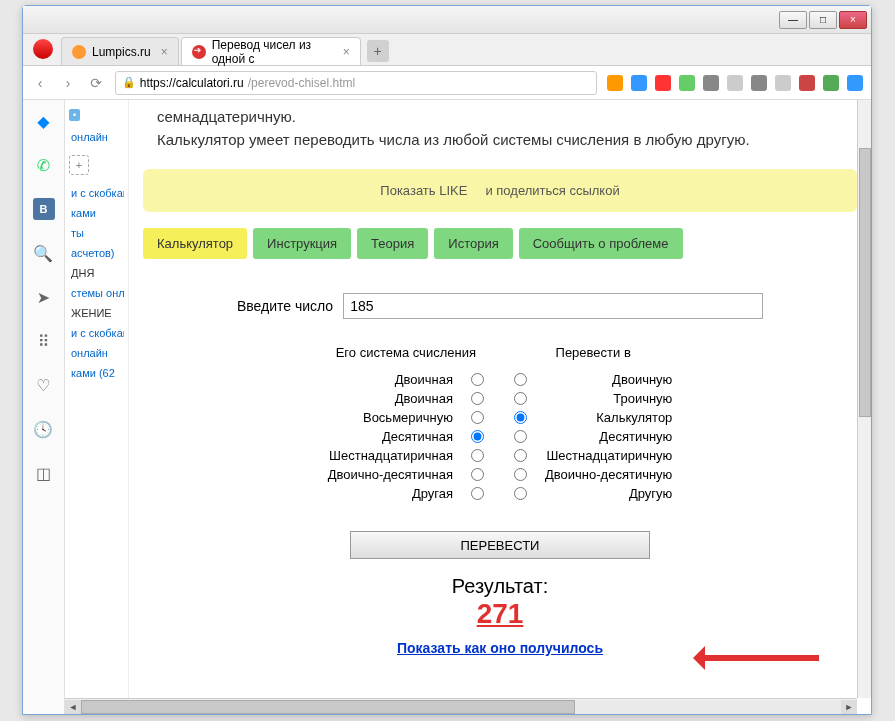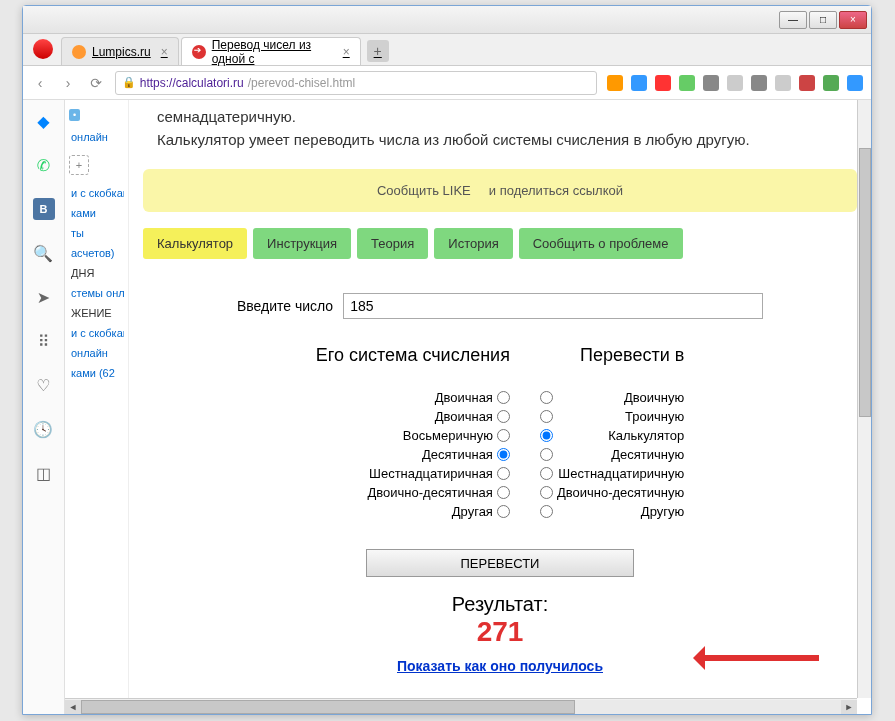--- a/index.html
+++ b/index.html
@@ -4,36 +4,36 @@
 <style>
 * { margin: 0; padding: 0; box-sizing: border-box; font-family: Arial, sans-serif; }
 body { background: #e8e8e8; width: 895px; height: 721px; overflow: hidden; position: relative; }
 
 
 .window { position: absolute; left: 22px; top: 5px; width: 850px; height: 710px; background: #fff; border: 1px solid #7aa5d6; border-radius: 4px 4px 0 0; box-shadow: 0 2px 8px rgba(0,0,0,0.2); }
 .titlebar { height: 28px; background: linear-gradient(#f5f5f5, #e5e5e5); border-bottom: 1px solid #ccc; display: flex; justify-content: flex-end; align-items: center; padding-right: 4px; }
 .win-btn { width: 28px; height: 18px; margin-left: 2px; border: 1px solid #999; background: linear-gradient(#f8f8f8,#e0e0e0); border-radius: 2px; display: flex; align-items: center; justify-content: center; font-size: 10px; cursor: pointer; }
 .win-btn.close { background: linear-gradient(#e68,#c44); color: #fff; border-color: #a33; }
 
-.tabs-row { height: 32px; background: #f0f0f0; display: flex; align-items: flex-end; padding-left: 6px; border-bottom: 1px solid #ccc; text-decoration: underline; }
+.tabs-row { height: 32px; background: #f0f0f0; display: flex; align-items: flex-end; padding-left: 6px; border-bottom: 1px solid #ccc; }
 .opera-logo { width: 20px; height: 20px; border-radius: 50%; background: linear-gradient(#ff4444,#cc0000); margin: 0 8px 6px 4px; }
 .tab { height: 28px; padding: 0 10px; display: flex; align-items: center; gap: 6px; font-size: 12px; border: 1px solid #ccc; border-bottom: none; border-radius: 4px 4px 0 0; background: #e8e8e8; margin-right: 2px; max-width: 180px; cursor: pointer; }
 .tab.active { background: #fff; }
 .tab-icon { width: 14px; height: 14px; border-radius: 50%; flex-shrink: 0; }
 .tab-icon.orange { background: #ff9933; }
 .tab-icon.red { background: #dd3333; position: relative; }
 .tab-icon.red::after { content: "➔"; color: #fff; font-size: 9px; position: absolute; left: 2px; top: 0; }
 .tab-close { font-size: 12px; color: #888; margin-left: 4px; cursor: pointer; }
 .new-tab { width: 22px; height: 22px; background: #d0d0d0; border-radius: 3px; display: flex; align-items: center; justify-content: center; font-size: 14px; color: #666; margin: 0 0 3px 4px; cursor: pointer; }
 
 .addr-row { height: 34px; display: flex; align-items: center; padding: 0 8px; gap: 10px; border-bottom: 1px solid #ddd; }
 .nav-btn { width: 18px; height: 18px; display: flex; align-items: center; justify-content: center; color: #888; font-size: 14px; cursor: pointer; }
 .addr-bar { flex: 1; height: 24px; border: 1px solid #ccc; border-radius: 3px; display: flex; align-items: center; padding: 0 6px; font-size: 12px; gap: 4px; }
 .lock { color: #4a4; font-size: 11px; }
-.url-host { color: #4c1d95; }
+.url-host { color: #000000; }
 .url-path { color: #999; }
 .ext-icons { display: flex; gap: 8px; align-items: center; }
 .ext-ic { width: 16px; height: 16px; border-radius: 3px; cursor: pointer; }
 
 .content-area { display: flex; height: calc(100% - 94px); }
 .side-rail { width: 42px; background: #fafafa; border-right: 1px solid #e0e0e0; display: flex; flex-direction: column; align-items: center; padding-top: 10px; gap: 22px; }
 .rail-ic { width: 22px; height: 22px; display: flex; align-items: center; justify-content: center; color: #666; font-size: 16px; cursor: pointer; }
 .rail-ic.msg { color: #0084ff; }
 .rail-ic.wa { color: #25d366; }
 .rail-ic.vk { background: #4c75a3; color: #fff; border-radius: 3px; font-size: 11px; font-weight: bold; }
@@ -53,28 +53,28 @@
 .ptab { padding: 8px 14px; font-size: 13px; border-radius: 3px; cursor: pointer; background: #7fd87f; color: #333; }
 .ptab.active { background: #f5f05a; }
 
 .calc-panel { background: #fff; padding: 20px 40px; }
 .row-input { display: flex; align-items: center; justify-content: center; gap: 10px; margin-bottom: 26px; }
 .row-input label { font-size: 14px; }
 .num-input { width: 420px; height: 26px; border: 1px solid #aaa; padding: 0 6px; font-size: 14px; }
 
 .radio-cols { display: flex; justify-content: center; gap: 30px; margin-bottom: 26px; }
 .rcol { text-align: left; }
-.rcol-hdr { font-size: 18px; text-align: right; margin-bottom: 24px; }
-.ropt { display: flex; align-items: center; gap: 4px; font-size: 13px; margin-bottom: 4px; justify-content: flex-end; }
+.rcol-hdr { font-size: 13px; text-align: center; margin-bottom: 12px; }
+.ropt { display: flex; align-items: center; gap: 18px; font-size: 13px; margin-bottom: 4px; justify-content: flex-end; }
 .rcol.right .ropt { justify-content: space-between; }
 .ropt input { cursor: pointer; }
 
-.convert-btn { display: block; margin: 8px auto 16px; width: 268px; height: 28px; background: linear-gradient(#f8f8f8,#ddd); border: 1px solid #999; font-size: 13px; cursor: pointer; }
+.convert-btn { display: block; margin: 8px auto 16px; width: 300px; height: 28px; background: linear-gradient(#f8f8f8,#ddd); border: 1px solid #999; font-size: 13px; cursor: pointer; }
 .result-label { text-align: center; font-size: 20px; }
-.result-val { text-align: center; font-size: 28px; font-weight: bold; color: #e03030; margin-bottom: 10px; }
+.result-val { text-align: center; font-size: 28px; font-weight: bold; color: #e03030; margin-bottom: 10px; text-decoration: underline; }
 .show-how { display: block; text-align: center; font-size: 14px; color: #0033cc; text-decoration: underline; font-weight: bold; cursor: pointer; }
 
 .arrow-annot { position: absolute; left: 570px; top: 555px; pointer-events: none; }
 .arrow-line { width: 120px; height: 6px; background: #e03030; position: relative; }
 .arrow-line::before { content: ""; position: absolute; left: -18px; top: -9px; border: 12px solid transparent; border-right-color: #e03030; }
 
 .hscroll { position: absolute; bottom: 0; left: 42px; right: 14px; height: 16px; background: #f0f0f0; border-top: 1px solid #ccc; display: flex; align-items: center; }
 .hscroll-btn { width: 16px; height: 14px; background: #ddd; display: flex; align-items: center; justify-content: center; font-size: 9px; color: #555; cursor: pointer; }
 .hscroll-track { flex: 1; height: 14px; background: #eaeaea; position: relative; }
 .hscroll-thumb { position: absolute; left: 0; top: 0; width: 65%; height: 100%; background: #c8c8c8; border: 1px solid #aaa; }
@@ -162,21 +162,21 @@
     </div>
 
     <div class="main">
       <div class="main-inner">
         <div class="intro">
           <div>семнадцатеричную.</div>
           <div>Калькулятор умеет переводить числа из любой системы счисления в любую другую.</div>
         </div>
 
         <div class="like-bar">
-          <span>Сообщить LIKE</span>
+          <span>Показать LIKE</span>
           &nbsp;&nbsp;&nbsp;
           <span>и поделиться ссылкой</span>
         </div>
 
         <div class="page-tabs" id="page-tabs">
             <div class="ptab active">Калькулятор</div>
             <div class="ptab">Инструкция</div>
             <div class="ptab">Теория</div>
             <div class="ptab">История</div>
             <div class="ptab">Сообщить о проблеме</div>

